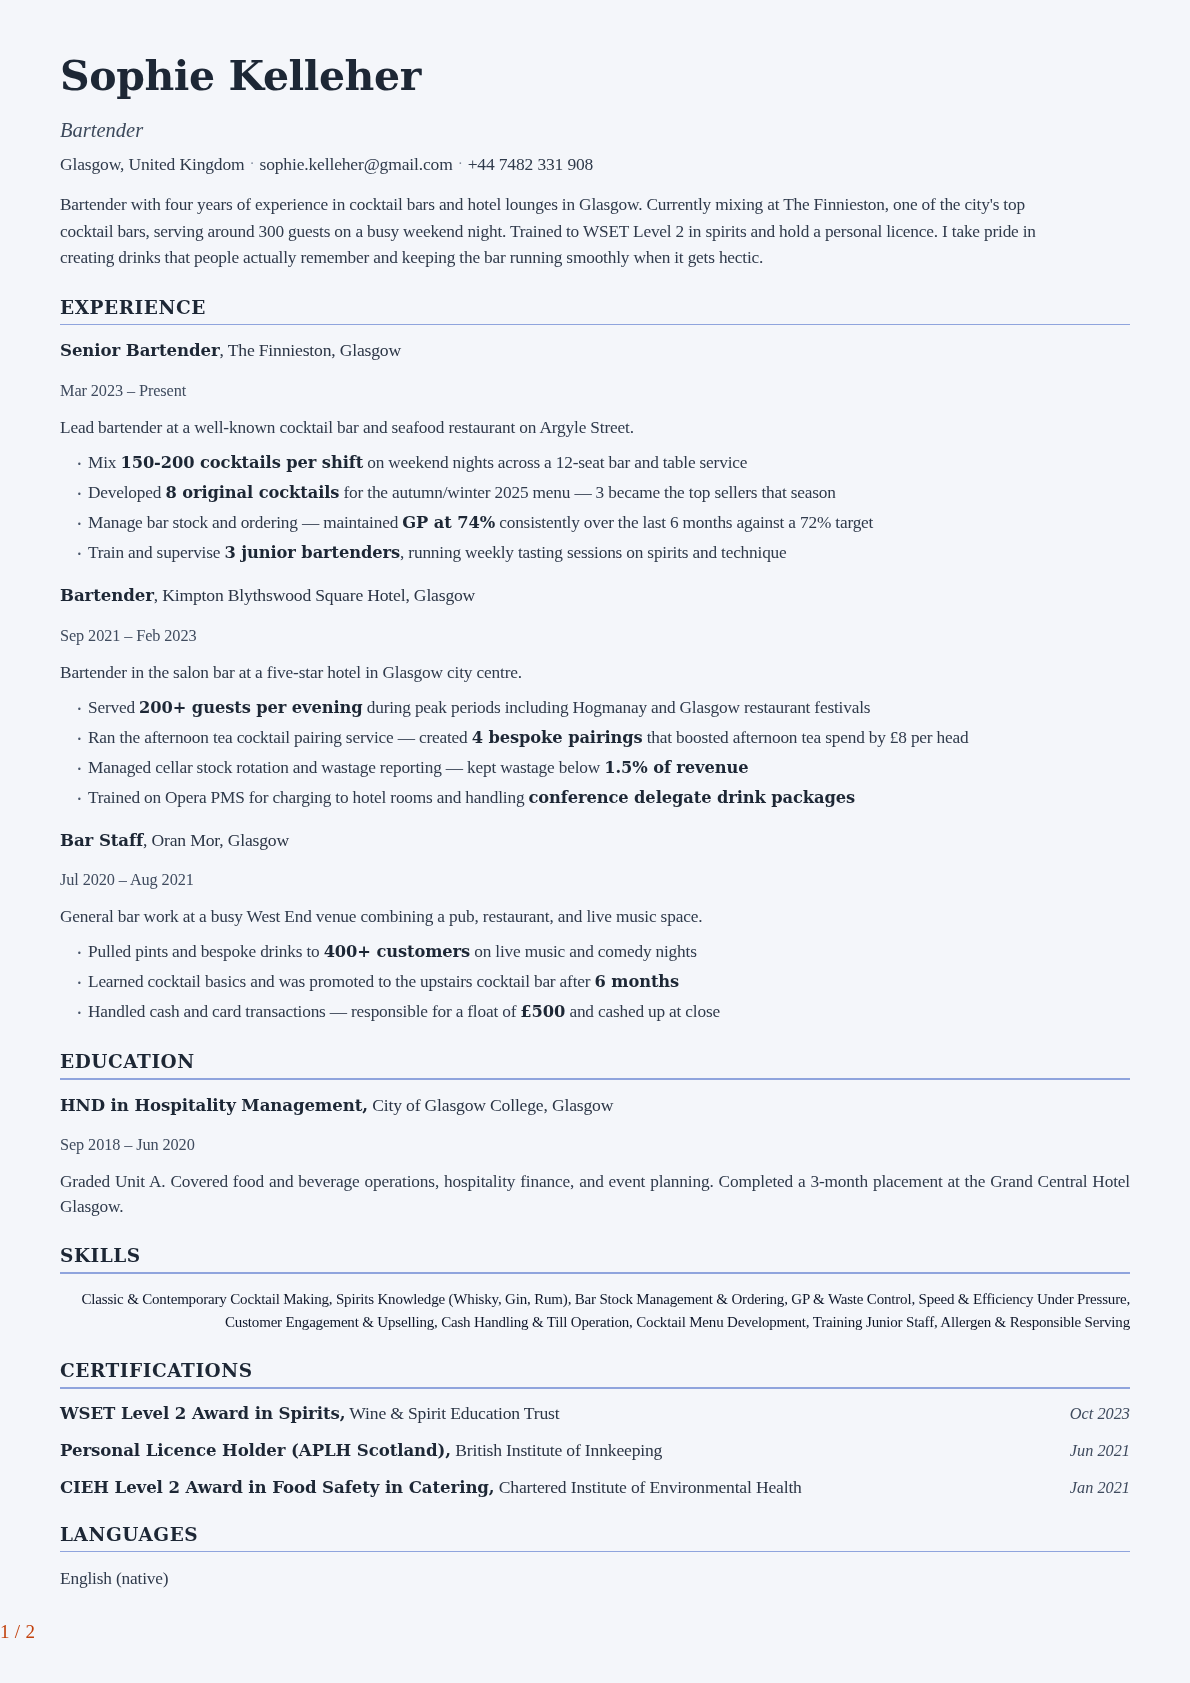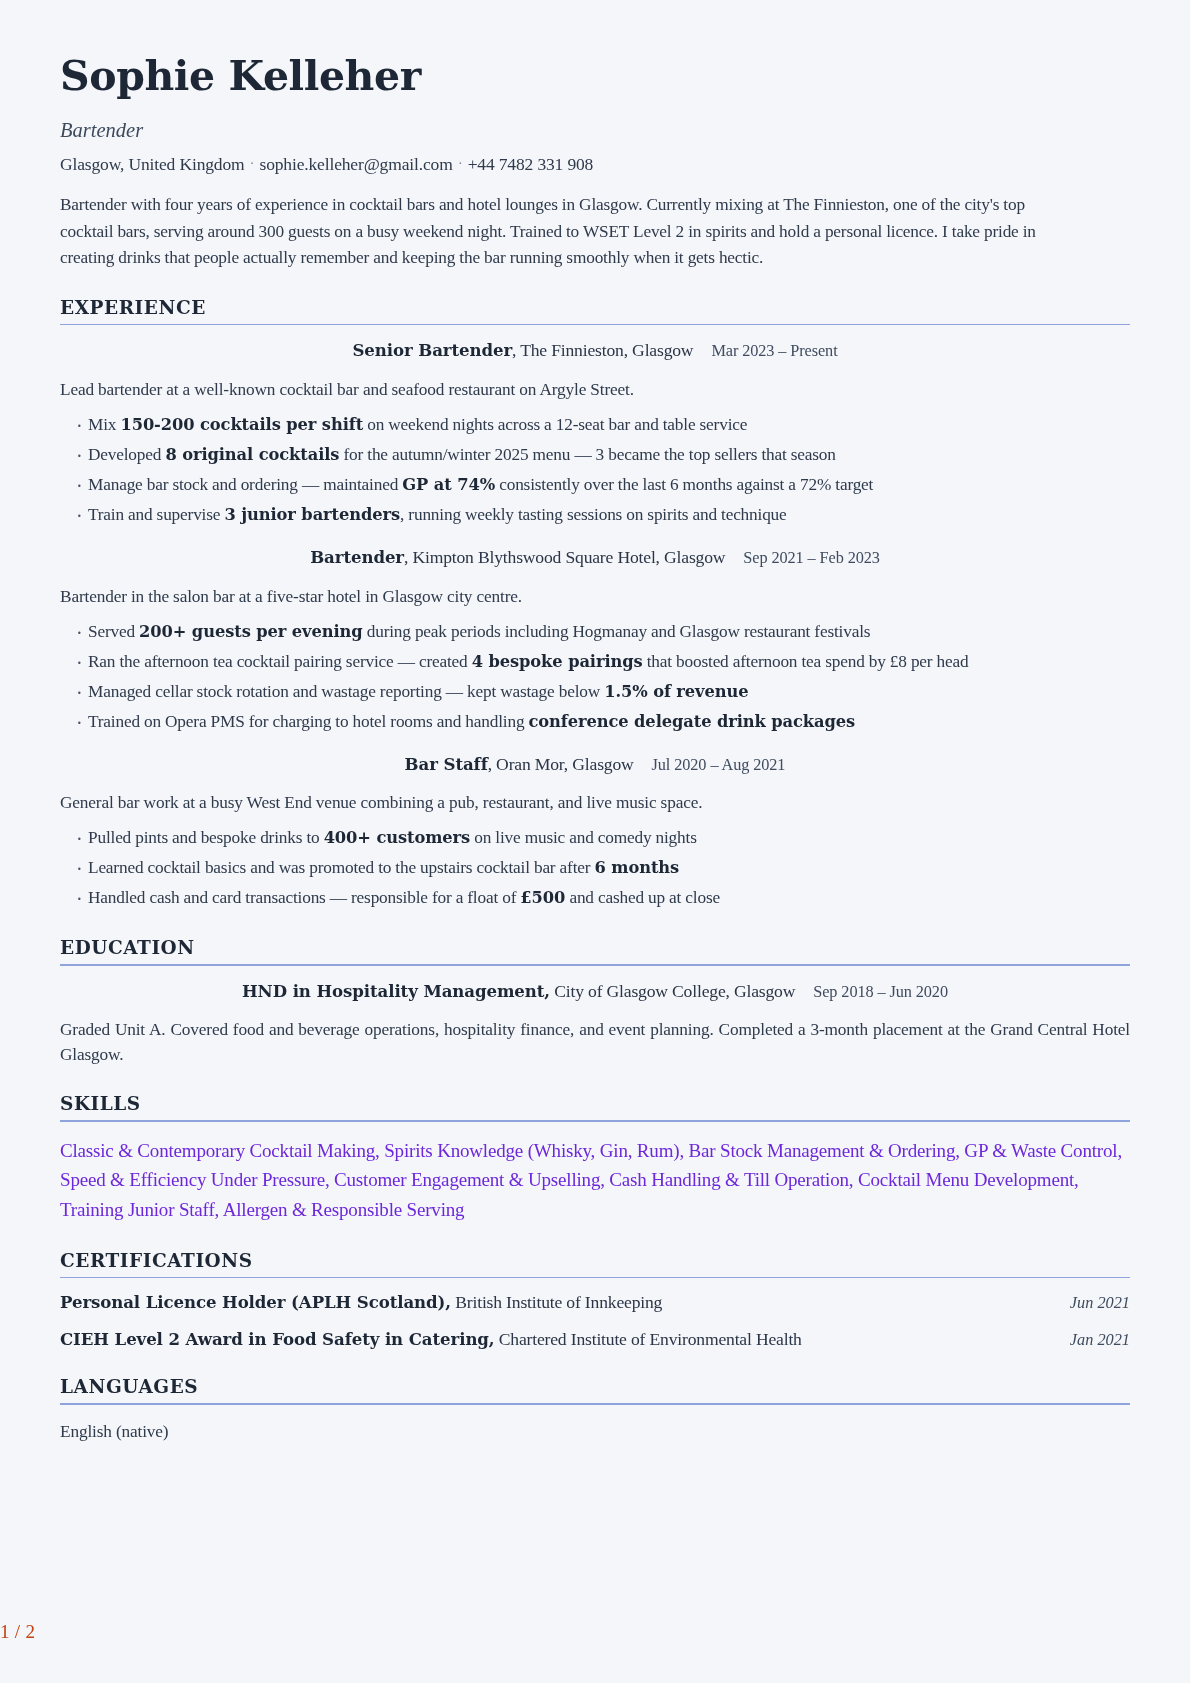--- a/index.html
+++ b/index.html
@@ -73,22 +73,23 @@
     width: 100%;
     margin-bottom: 14px;
   }
 
   
   .entry { margin-bottom: 18px; }
   .entry:last-child { margin-bottom: 0; }
   .entry-head {
     display: flex;
     align-items: baseline;
-    justify-content: center;
+    justify-content: flex-end;
     gap: 18px;
+    flex-direction: column;
   }
   .entry-title {
     font-size: 17.6px;
     color: #2b3545;
     letter-spacing: -0.18px;
     line-height: 1.35;
   }
   .entry-title .strong {
     font-family: "DejaVu Serif", "Liberation Serif", serif;
     font-weight: 700;
@@ -138,25 +139,26 @@
   .b {
     font-family: "DejaVu Serif", "Liberation Serif", serif;
     font-weight: 700;
     font-size: 16.3px;
     color: #1d2735;
     letter-spacing: -0.1px;
   }
 
   
   .skills-text {
-    font-size: 19px;
+    font-size: 15px;
     line-height: 1.55;
-    color: #6d28d9;
+    color: #0f172a;
     letter-spacing: -0.18px;
     margin: 0;
+    text-align: right;
   }
 
   
   .cert-row {
     display: flex;
     align-items: baseline;
     justify-content: space-between;
     gap: 18px;
     margin-bottom: 16px;
   }
@@ -280,20 +282,24 @@
   <div class="section">
     <div class="section-title">SKILLS</div>
     <div class="rule"></div>
     <p class="skills-text">Classic &amp; Contemporary Cocktail Making, Spirits Knowledge (Whisky, Gin, Rum), Bar Stock Management &amp; Ordering, GP &amp; Waste Control, Speed &amp; Efficiency Under Pressure, Customer Engagement &amp; Upselling, Cash Handling &amp; Till Operation, Cocktail Menu Development, Training Junior Staff, Allergen &amp; Responsible Serving</p>
   </div>
 
   <div class="section">
     <div class="section-title">CERTIFICATIONS</div>
     <div class="rule"></div>
     <div class="cert-row">
+      <div class="cert-name"><span class="strong">WSET Level 2 Award in Spirits,</span><span> Wine &amp; Spirit Education Trust</span></div>
+      <div class="cert-date">Oct 2023</div>
+    </div>
+    <div class="cert-row">
       <div class="cert-name"><span class="strong">Personal Licence Holder (APLH Scotland),</span><span> British Institute of Innkeeping</span></div>
       <div class="cert-date">Jun 2021</div>
     </div>
     <div class="cert-row">
       <div class="cert-name"><span class="strong">CIEH Level 2 Award in Food Safety in Catering,</span><span> Chartered Institute of Environmental Health</span></div>
       <div class="cert-date">Jan 2021</div>
     </div>
   </div>
 
   <div class="section">

